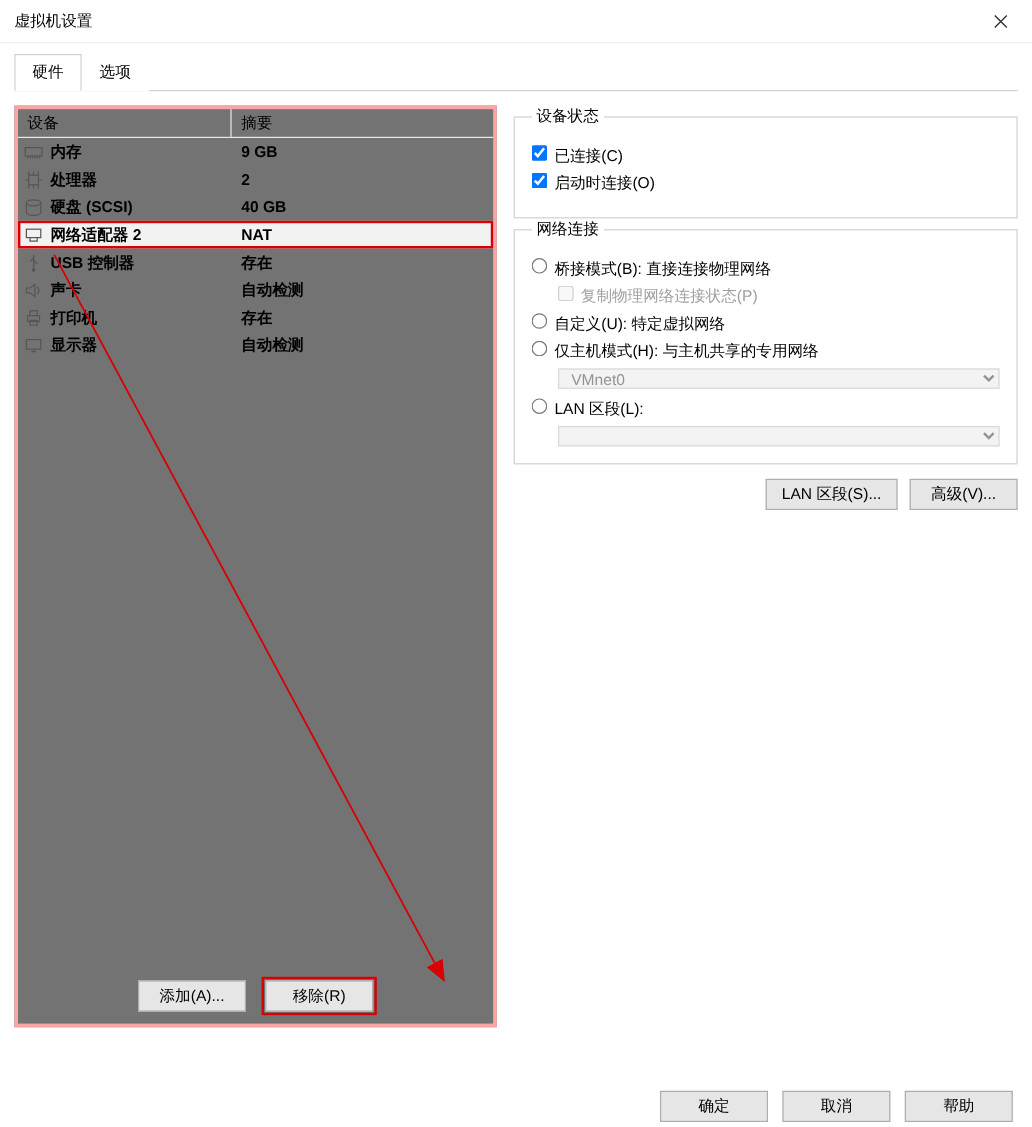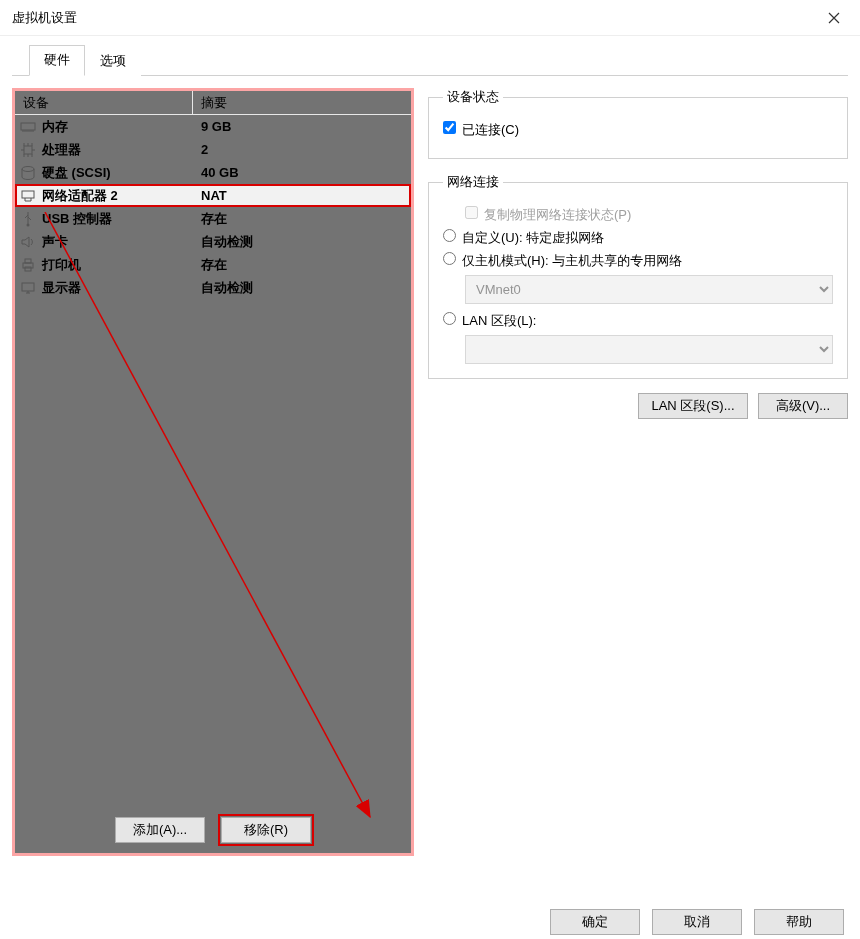--- a/index.html
+++ b/index.html
@@ -25,22 +25,21 @@
   }
   .titlebar .title { font-size: 13px; }
   .titlebar .close {
     width: 44px; height: 28px;
     display: flex; align-items: center; justify-content: center;
     color: #555; font-size: 16px;
     cursor: pointer;
   }
   .tabs {
     display: flex;
-    padding: 8px 12px 0 29px;
-    align-items: center;
+    padding: 8px 12px 0 12px;
   }
   .tab {
     padding: 5px 14px 6px 14px;
     border: 1px solid transparent;
     border-bottom: none;
     font-size: 13px;
     cursor: pointer;
     position: relative;
     top: 1px;
     background: #fff;
@@ -116,21 +115,20 @@
     font-size: 13px;
     font-family: inherit;
     cursor: pointer;
     padding: 0 10px;
   }
   .btn.red-box { outline: 2px solid #d80000; outline-offset: 1px; }
   .right-panel {
     flex: 1;
     display: flex;
     flex-direction: column;
-    gap: 14px;
   }
   fieldset.group {
     border: 1px solid #d0d0d0;
     padding: 10px 14px 14px 14px;
     margin: 0;
   }
   fieldset.group legend {
     font-size: 13px;
     padding: 0 4px;
   }
@@ -139,33 +137,33 @@
     align-items: flex-start;
     gap: 6px;
     margin: 5px 0;
     font-size: 13px;
   }
   .checkbox-row input, .radio-row input { margin: 0; }
   .indent { margin-left: 22px; }
   .disabled-text { color: #a0a0a0; }
   select.combo {
     width: 100%;
-    height: 29px;
+    height: 17px;
     border: 1px solid #c8c8c8;
     background: #eee;
     font-family: inherit;
     font-size: 13px;
     padding: 0 6px;
     color: #666;
   }
   .right-buttons {
     display: flex;
     justify-content: flex-end;
     gap: 10px;
-    margin-top: 0;
+    margin-top: 12px;
   }
   .dialog-buttons {
     position: absolute;
     bottom: 4px;
     right: 16px;
     display: flex;
     gap: 12px;
   }
   .arrow-svg {
     position: absolute;
@@ -310,25 +308,33 @@
   </div>
 
   <div class="right-panel">
 
     <fieldset class="group">
       <legend>设备状态</legend>
       <label class="checkbox-row">
         <input type="checkbox" checked="" style="">
         <span>已连接(C)</span>
       </label>
+      <label class="checkbox-row">
+        <input type="checkbox" checked="" style="">
+        <span>启动时连接(O)</span>
+      </label>
     </fieldset>
 
     <fieldset class="group">
       <legend>网络连接</legend>
 
+      <label class="radio-row">
+        <input type="radio" name="netmode" style="">
+        <span>桥接模式(B): 直接连接物理网络</span>
+      </label>
       <label class="checkbox-row indent disabled-text">
         <input type="checkbox" disabled="" style="">
         <span>复制物理网络连接状态(P)</span>
       </label>
 
 
       <label class="radio-row">
         <input type="radio" name="netmode" style="">
         <span>自定义(U): 特定虚拟网络</span>
       </label>

